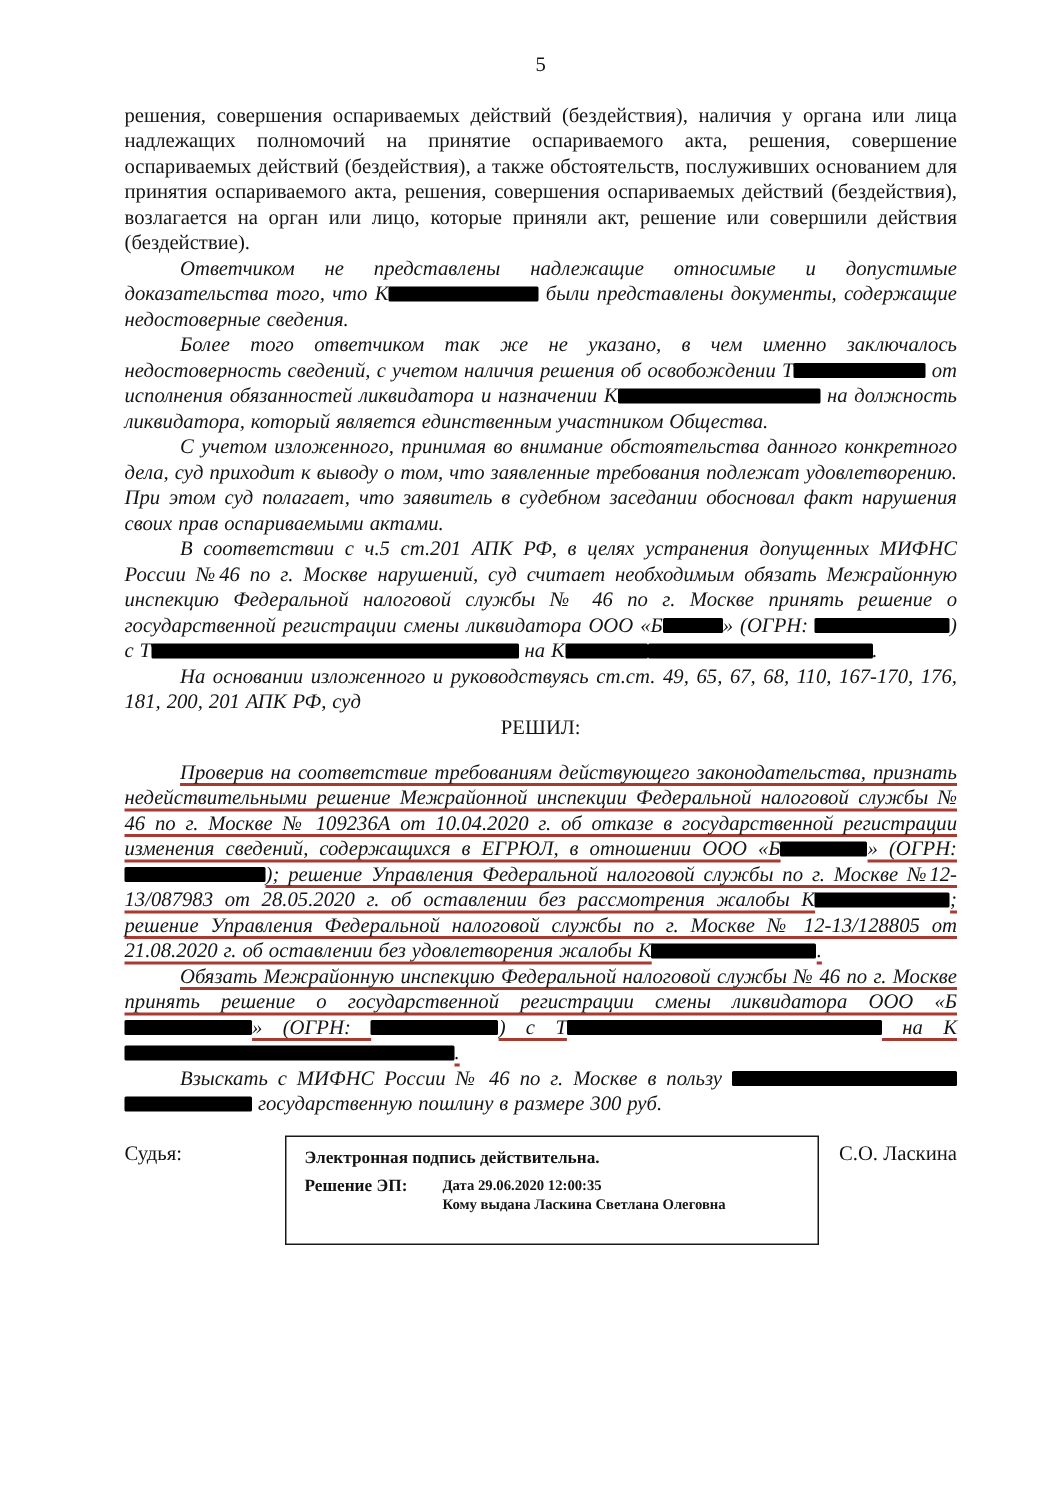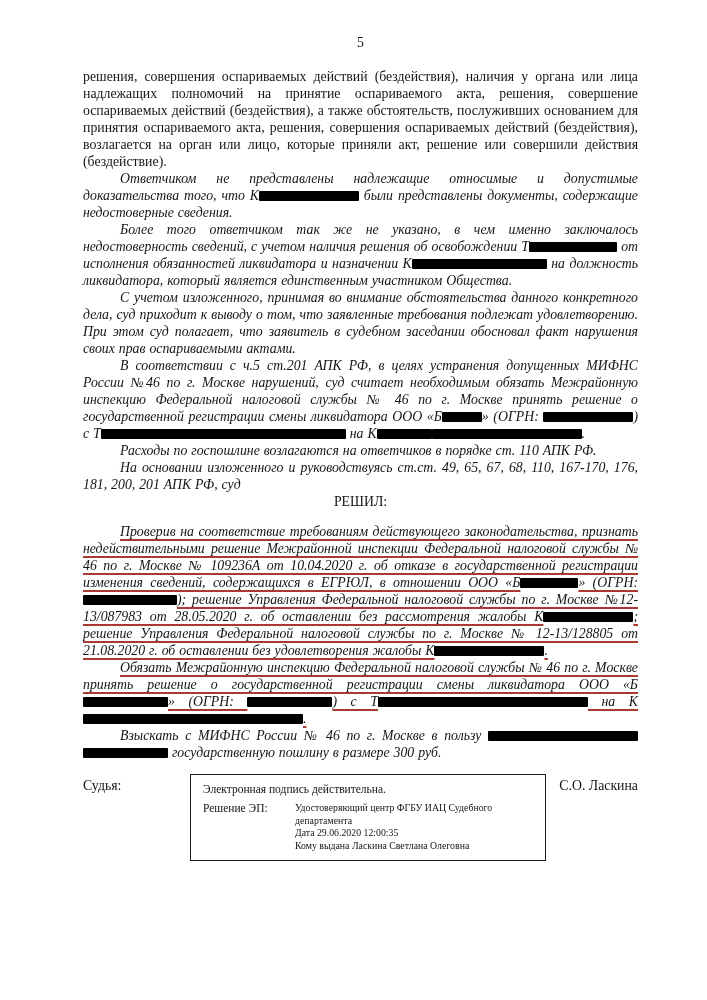--- a/index.html
+++ b/index.html
@@ -52,21 +52,21 @@
   }
   .sig-label { width:107px; padding-top:3px; }
   .sig-name  { margin-left:auto; padding-top:3px; }
   
   .stamp {
     box-sizing:border-box;
     width:356px;
     min-height:73px;
     border:1.6px solid #1a1a1a;
     padding:7px 12px 8px 12px;
-    font-weight:normal;
+    font-weight:bold;
   }
   .stamp-line1 {
     font-size:11.5px; line-height:14px;
     margin-bottom:6px;
   }
   .stamp-row { display:flex; }
   .stamp-label {
     font-size:11.5px; line-height:13px;
     width:92px; flex:0 0 92px;
   }
@@ -82,36 +82,34 @@
 <div class="page">
 
   <div class="page-number">5</div>
 
   <div>
       <p class="para">решения, совершения оспариваемых действий (бездействия), наличия у органа или лица надлежащих полномочий на принятие оспариваемого акта, решения, совершение оспариваемых действий (бездействия), а также обстоятельств, послуживших основанием для принятия оспариваемого акта, решения, совершения оспариваемых действий (бездействия), возлагается на орган или лицо, которые приняли акт, решение или совершили действия (бездействие).</p>
       <p class="para indent">Ответчиком не представлены надлежащие относимые и допустимые доказательства того, что К<span class="redact" style="width: 100px; background: rgb(0, 0, 0);"></span> были представлены документы, содержащие недостоверные сведения.</p>
       <p class="para indent">Более того ответчиком так же не указано, в чем именно заключалось недостоверность сведений, с учетом наличия решения об освобождении Т<span class="redact" style="width: 88px; background: rgb(0, 0, 0);"></span> от исполнения обязанностей ликвидатора и назначении К<span class="redact" style="width: 135px; background: rgb(0, 0, 0);"></span> на должность ликвидатора, который является единственным участником Общества.</p>
       <p class="para indent">С учетом изложенного, принимая во внимание обстоятельства данного конкретного дела, суд приходит к выводу о том, что заявленные требования подлежат удовлетворению. При этом суд полагает, что заявитель в судебном заседании обосновал факт нарушения своих прав оспариваемыми актами.</p>
       <p class="para indent">В соответствии с ч.5 ст.201 АПК РФ, в целях устранения допущенных МИФНС России №46 по г. Москве нарушений, суд считает необходимым обязать Межрайонную инспекцию Федеральной налоговой службы № 46 по г. Москве принять решение о государственной регистрации смены ликвидатора ООО «Б<span class="redact" style="width: 40px; background: rgb(0, 0, 0);"></span>» (ОГРН: <span class="redact" style="width: 90px; background: rgb(0, 0, 0);"></span>) с Т<span class="redact" style="width: 245px; background: rgb(0, 0, 0);"></span> на К<span class="redact" style="width: 55px; background: rgb(0, 0, 0);"></span><span class="redact" style="width: 150px; background: rgb(0, 0, 0);"></span>.</p>
-      <p class="para indent">Расходы по госпошлине возлагаются на ответчиков в порядке ст. 110 АПК РФ.</p>
       <p class="para indent">На основании изложенного и руководствуясь ст.ст. 49, 65, 67, 68, 110, 167-170, 176, 181, 200, 201 АПК РФ, суд</p>
       <div class="heading">РЕШИЛ:</div>
       <p class="para indent redline" style="text-decoration-color: rgb(169, 58, 50);">Проверив на соответствие требованиям действующего законодательства, признать недействительными решение Межрайонной инспекции Федеральной налоговой службы № 46 по г. Москве № 109236А от 10.04.2020 г. об отказе в государственной регистрации изменения сведений, содержащихся в ЕГРЮЛ, в отношении ООО «Б<span class="redact" style="width: 58px; background: rgb(0, 0, 0);"></span>» (ОГРН: <span class="redact" style="width: 94px; background: rgb(0, 0, 0);"></span>); решение Управления Федеральной налоговой службы по г. Москве №12-13/087983 от 28.05.2020 г. об оставлении без рассмотрения жалобы К<span class="redact" style="width: 90px; background: rgb(0, 0, 0);"></span>; решение Управления Федеральной налоговой службы по г. Москве № 12-13/128805 от 21.08.2020 г. об оставлении без удовлетворения жалобы К<span class="redact" style="width: 110px; background: rgb(0, 0, 0);"></span>.</p>
       <p class="para indent redline" style="text-decoration-color: rgb(169, 58, 50);">Обязать Межрайонную инспекцию Федеральной налоговой службы № 46 по г. Москве принять решение о государственной регистрации смены ликвидатора ООО «Б<span class="redact" style="width: 85px; background: rgb(0, 0, 0);"></span>» (ОГРН: <span class="redact" style="width: 85px; background: rgb(0, 0, 0);"></span>) с Т<span class="redact" style="width: 210px; background: rgb(0, 0, 0);"></span> на К<span class="redact" style="width: 220px; background: rgb(0, 0, 0);"></span>.</p>
       <p class="para indent">Взыскать с МИФНС России № 46 по г. Москве в пользу <span class="redact" style="width: 150px; background: rgb(0, 0, 0);"></span> <span class="redact" style="width: 85px; background: rgb(0, 0, 0);"></span> государственную пошлину в размере 300 руб.</p>
     </div>
 
   <div class="sig-row">
     <div class="sig-label">Судья:</div>
     <div class="stamp">
       <div class="stamp-line1">Электронная подпись действительна.</div>
       <div class="stamp-row">
         <div class="stamp-label">Решение ЭП:</div>
         <div class="stamp-details">
-          <div>Удостоверяющий центр ФГБУ ИАЦ Судебного департамента</div>
           <div>Дата 29.06.2020 12:00:35</div>
           <div>Кому выдана Ласкина Светлана Олеговна</div>
         </div>
       </div>
     </div>
     <div class="sig-name">С.О. Ласкина</div>
   </div>
 
 </div>
 

